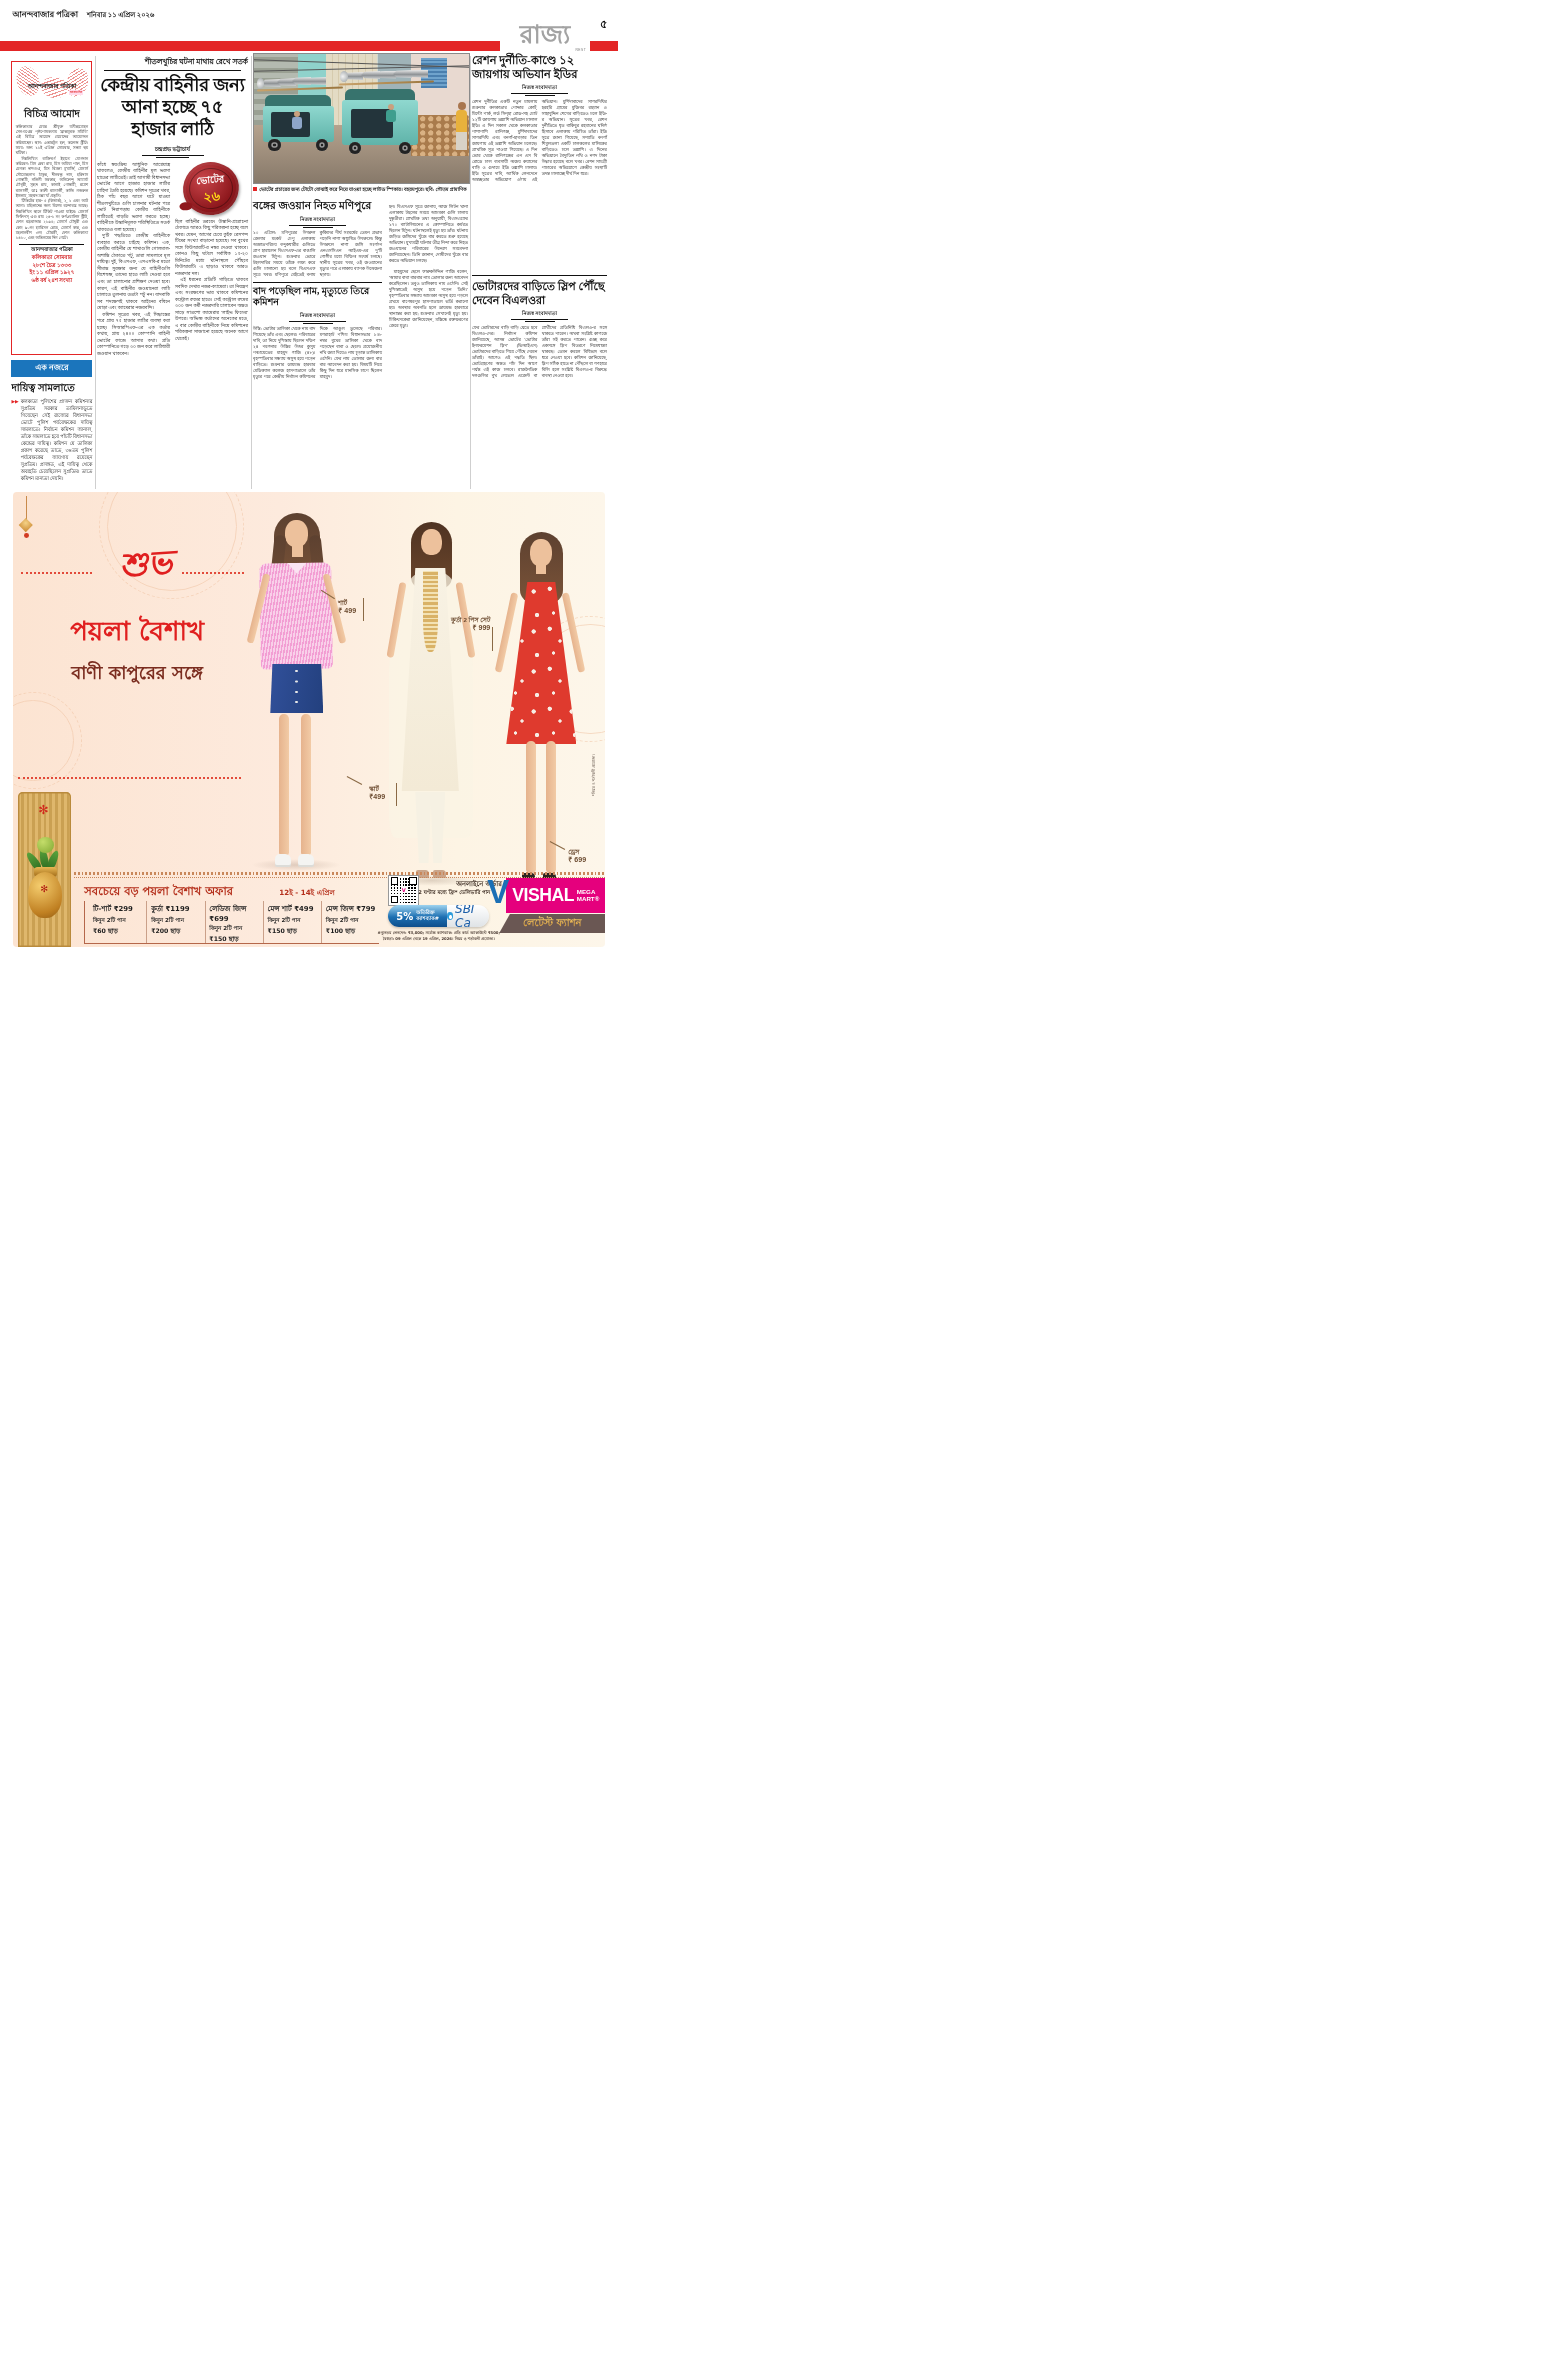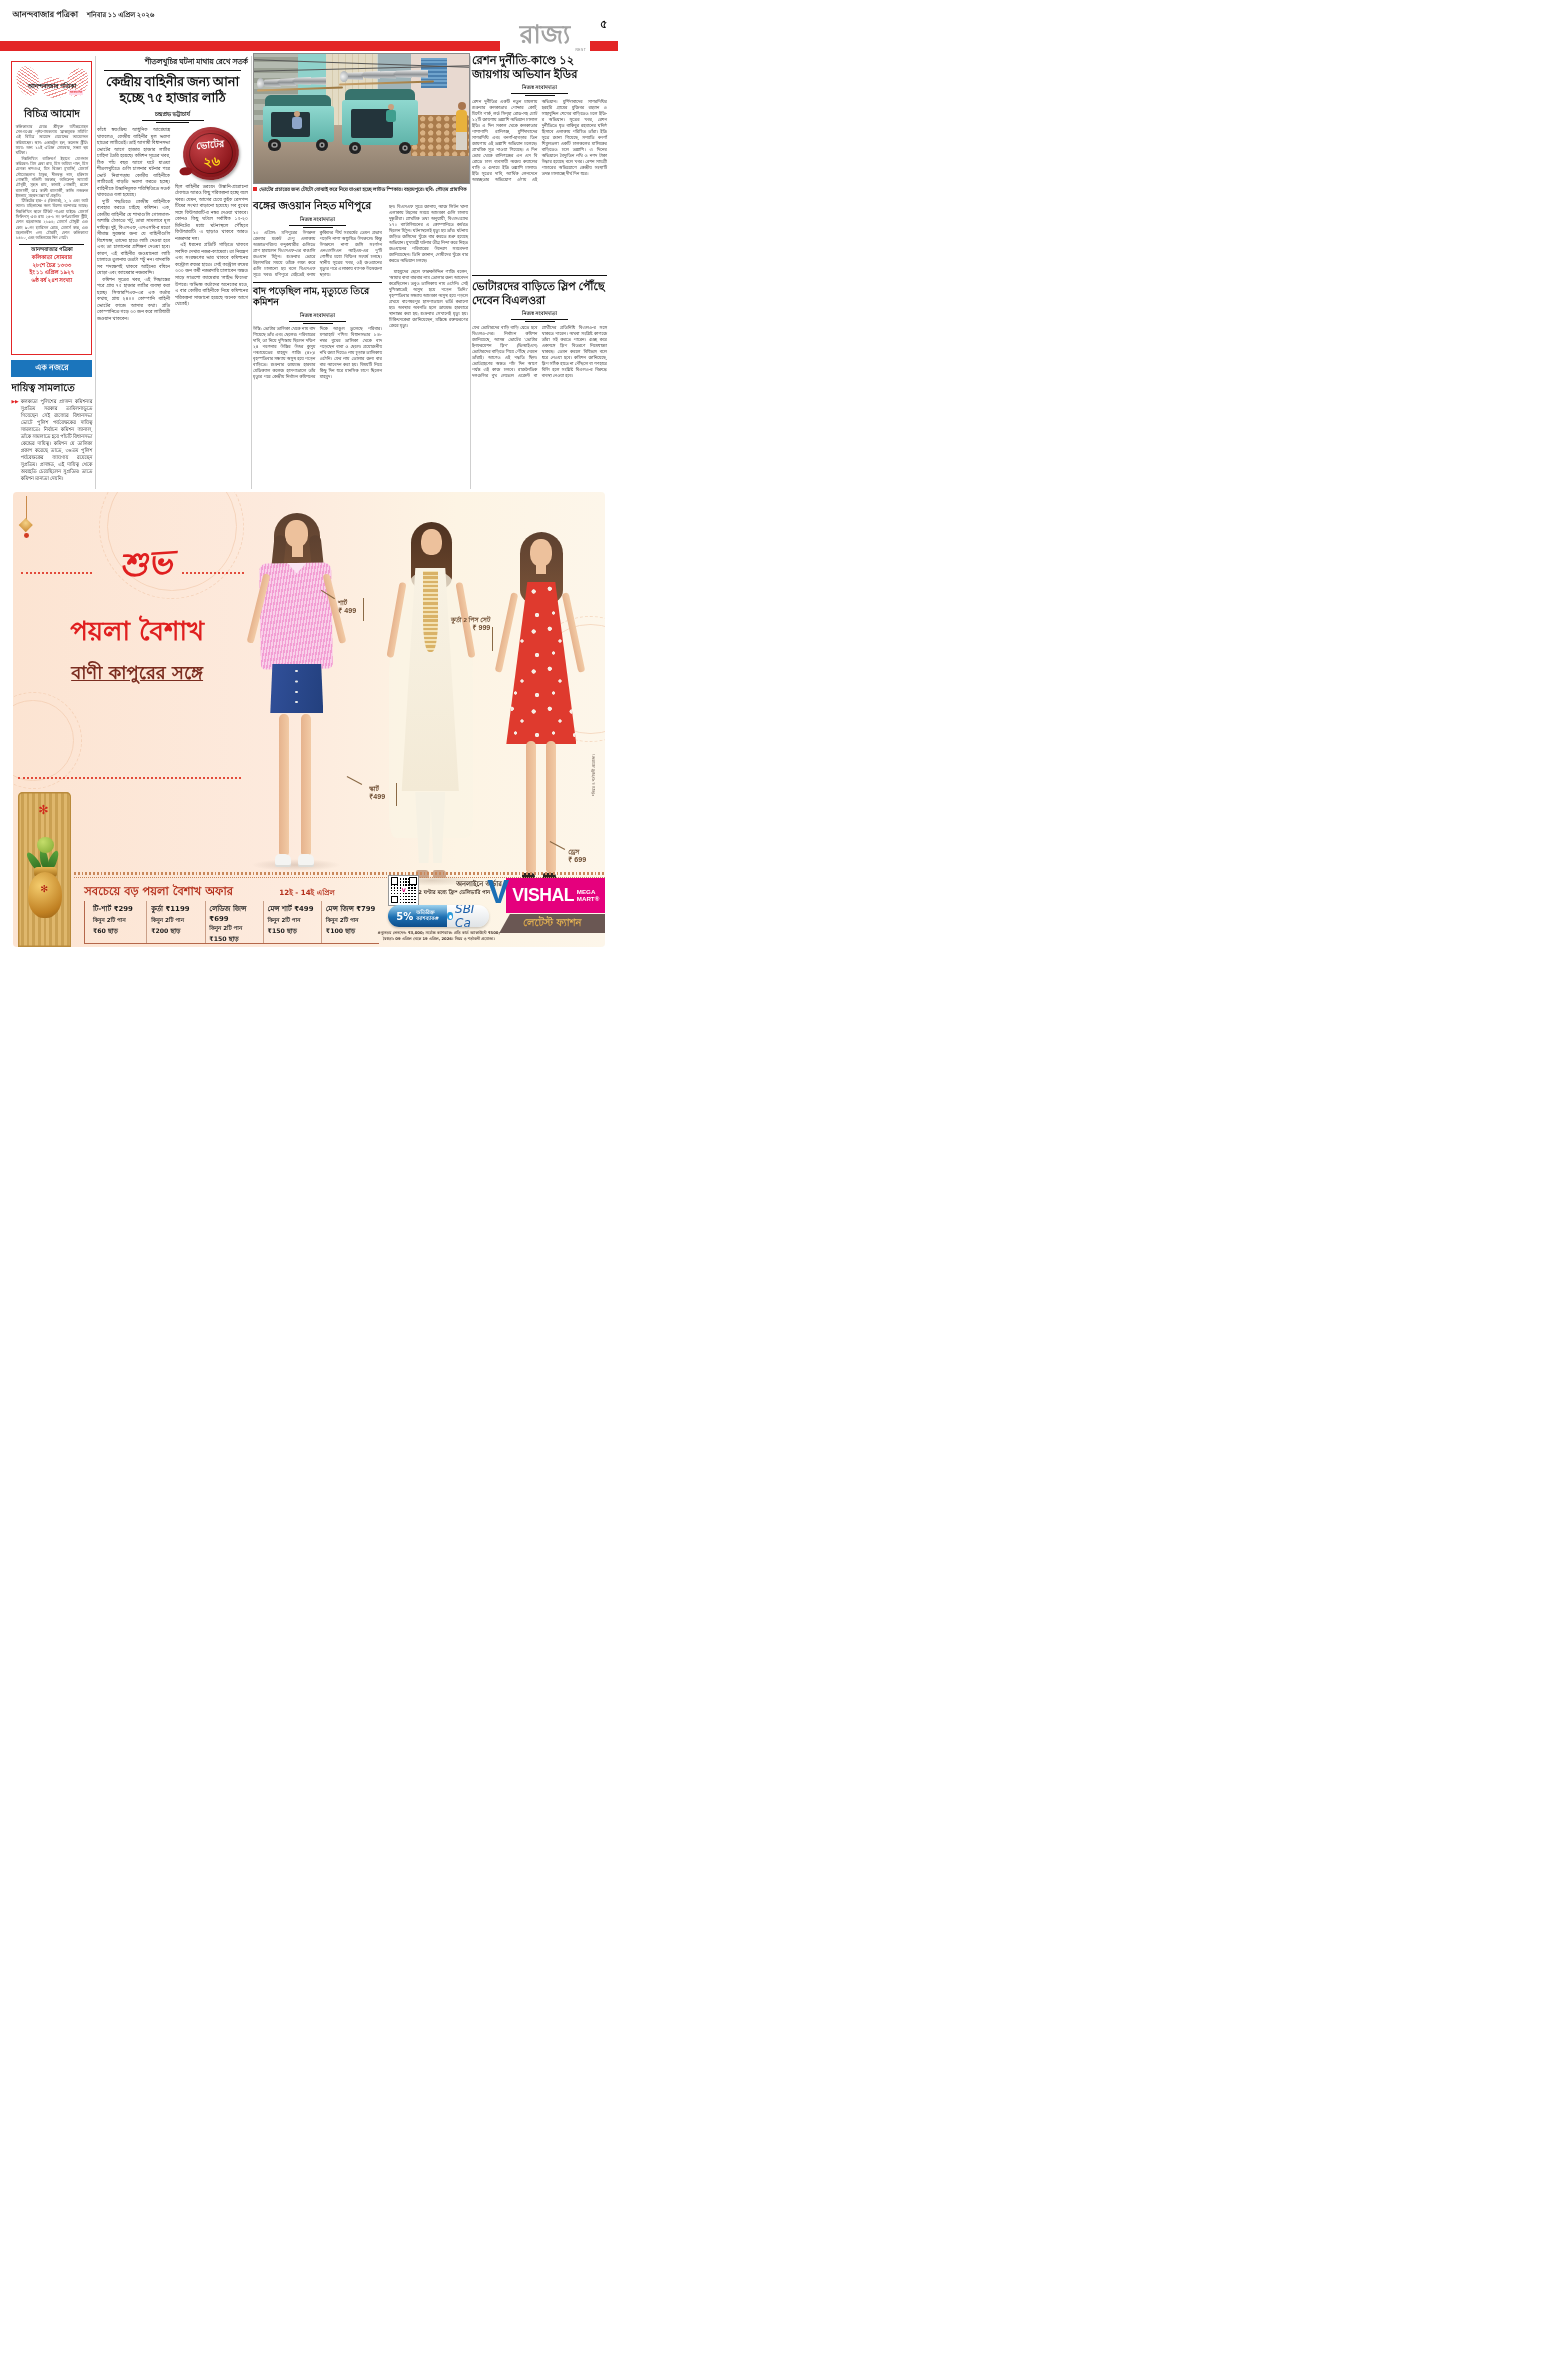--- a/index.html
+++ b/index.html
@@ -34,21 +34,21 @@
   #glance-box{left:11.4px;top:360px;width:81px;height:128px;}
   #glance-header{background:#1b75bc;color:#fff;text-align:center;font-size:8px;font-weight:900;padding:1.4px 0 2.4px;font-family:"Liberation Sans",sans-serif;}
   #glance-headline{font-size:10px;font-weight:900;margin:2.9px 0 2.4px;}
   #glance-row{display:flex;gap:1.9px;}
   .arrows{color:#e32526;font-size:4.8px;line-height:1.2;font-family:"DejaVu Sans",sans-serif;}
   #glance-body{font-size:4.9px;line-height:1.42;text-align:justify;}
   
   #lead{left:97px;top:56px;width:151px;height:433px;}
   #lead-kicker{font-size:7.4px;font-weight:900;text-align:right;}
   #lead-kicker-rule{border-top:0.7px solid #111;margin:1.9px 6.7px 2.9px;}
-  #lead-headline{font-size:13px;line-height:1.24;font-weight:900;text-align:center;letter-spacing:-0.2px;}
+  #lead-headline{font-size:18px;line-height:1.24;font-weight:900;text-align:center;letter-spacing:-0.2px;}
   #lead-byline{width:62px;margin:3.8px auto 1px;text-align:center;font-size:5.7px;font-weight:700;border-bottom:0.5px solid #111;padding-bottom:1.4px;}
   #lead-byline2{width:33px;margin:0 auto 3.8px;border-bottom:0.7px solid #111;}
   #lead-body{display:flex;gap:4.8px;}
   .lead-col{width:50%;font-size:4.6px;line-height:1.42;text-align:justify;}
   .lead-col p{margin:0 0 0;}
   .lead-col p + p{text-indent:5.2px;}
   #seal{position:relative;width:56px;height:53px;margin:0 auto 3.8px;transform:rotate(-5deg);}
   #seal-disc{position:absolute;inset:0;background:radial-gradient(circle at 38% 32%,#c8454a,#8e181d 60%,#6c0f13);border-radius:48% 52% 50% 50%/52% 48% 52% 48%;box-shadow:inset 0 0 0 2.9px rgba(255,255,255,.06),1px 1.9px 2.9px rgba(0,0,0,.35);}
   #seal-disc:before{content:"";position:absolute;left:-4.8px;bottom:6.7px;width:12.4px;height:8.6px;background:#8e181d;border-radius:50%;}
   #seal-inner{position:absolute;inset:5.7px;border:1px solid rgba(0,0,0,.35);border-radius:50%;}
@@ -101,21 +101,21 @@
       background:linear-gradient(90deg,#fce4d2 0%,#fdeadd 45%,#fdf4e4 75%,#fdf6ea 100%);
       font-family:"DejaVu Sans","Liberation Sans",sans-serif;}
   .mandala{position:absolute;border:1px dashed #f0c4a4;border-radius:50%;opacity:.55;}
   .mandala:before{content:"";position:absolute;inset:6.7px;border:0.7px solid #f0c4a4;border-radius:50%;}
   #ornament{left:12.4px;top:3.8px;width:1px;height:26px;background:#c98a4a;}
   #ornament-bead{left:8px;top:27.6px;width:9.5px;height:9.5px;background:radial-gradient(circle at 35% 35%,#f5d287,#c9862e);transform:rotate(45deg);}
   #ornament-dot{left:10.5px;top:41px;width:4.8px;height:4.8px;background:#d23b23;border-radius:50%;}
   .dotline{position:absolute;height:0;border-top:2.4px dotted #e03a2a;opacity:.9;}
   #greet-shubho{left:71px;top:46px;width:124px;text-align:center;font-size:33px;font-weight:900;font-style:italic;color:#e01f1f;transform:rotate(-4deg);}
   #greet-line1{left:14.3px;top:119px;width:219px;text-align:center;font-size:26px;font-weight:900;color:#e01f1f;}
-  #greet-line2{left:14.3px;top:167px;width:219px;text-align:center;font-size:18px;font-weight:900;color:#7b2d20;text-decoration:underline;}
+  #greet-line2{left:14.3px;top:167px;width:219px;text-align:center;font-size:18px;font-weight:900;color:#7b2d20;}
   
   #mat{left:4.8px;top:300px;width:53px;height:155px;background:repeating-linear-gradient(90deg,#dfb76c 0 2.9px,#caa052 2.9px 5.7px);border-radius:4.8px 4.8px 0 0;box-shadow:inset 0 0 0 1.4px #b98a3c;}
   #pot{left:15px;top:380px;width:34px;height:46px;background:radial-gradient(circle at 35% 30%,#f4cc6d,#c08022 70%,#8f5a12);border-radius:50% 50% 46% 46%;}
   #pot-neck{left:21px;top:375px;width:23px;height:9.5px;background:linear-gradient(180deg,#e8b854,#a06a18);border-radius:3.8px;}
   .leaf{position:absolute;width:7.6px;height:21px;background:linear-gradient(180deg,#5aa33c,#2f6e22);border-radius:50% 50% 50% 50%/60% 60% 40% 40%;}
   #coconut{left:24px;top:345px;width:17px;height:16px;background:radial-gradient(circle at 35% 30%,#c4dd6a,#7fa832);border-radius:50%;}
   .kalash-sym{position:absolute;color:#d1271c;font-weight:900;text-align:center;}
   
   .shadow{position:absolute;background:radial-gradient(ellipse,rgba(90,60,40,.18),transparent 70%);border-radius:50%;}
   .hair{position:absolute;background:linear-gradient(180deg,#5d4130,#7a5338);}

